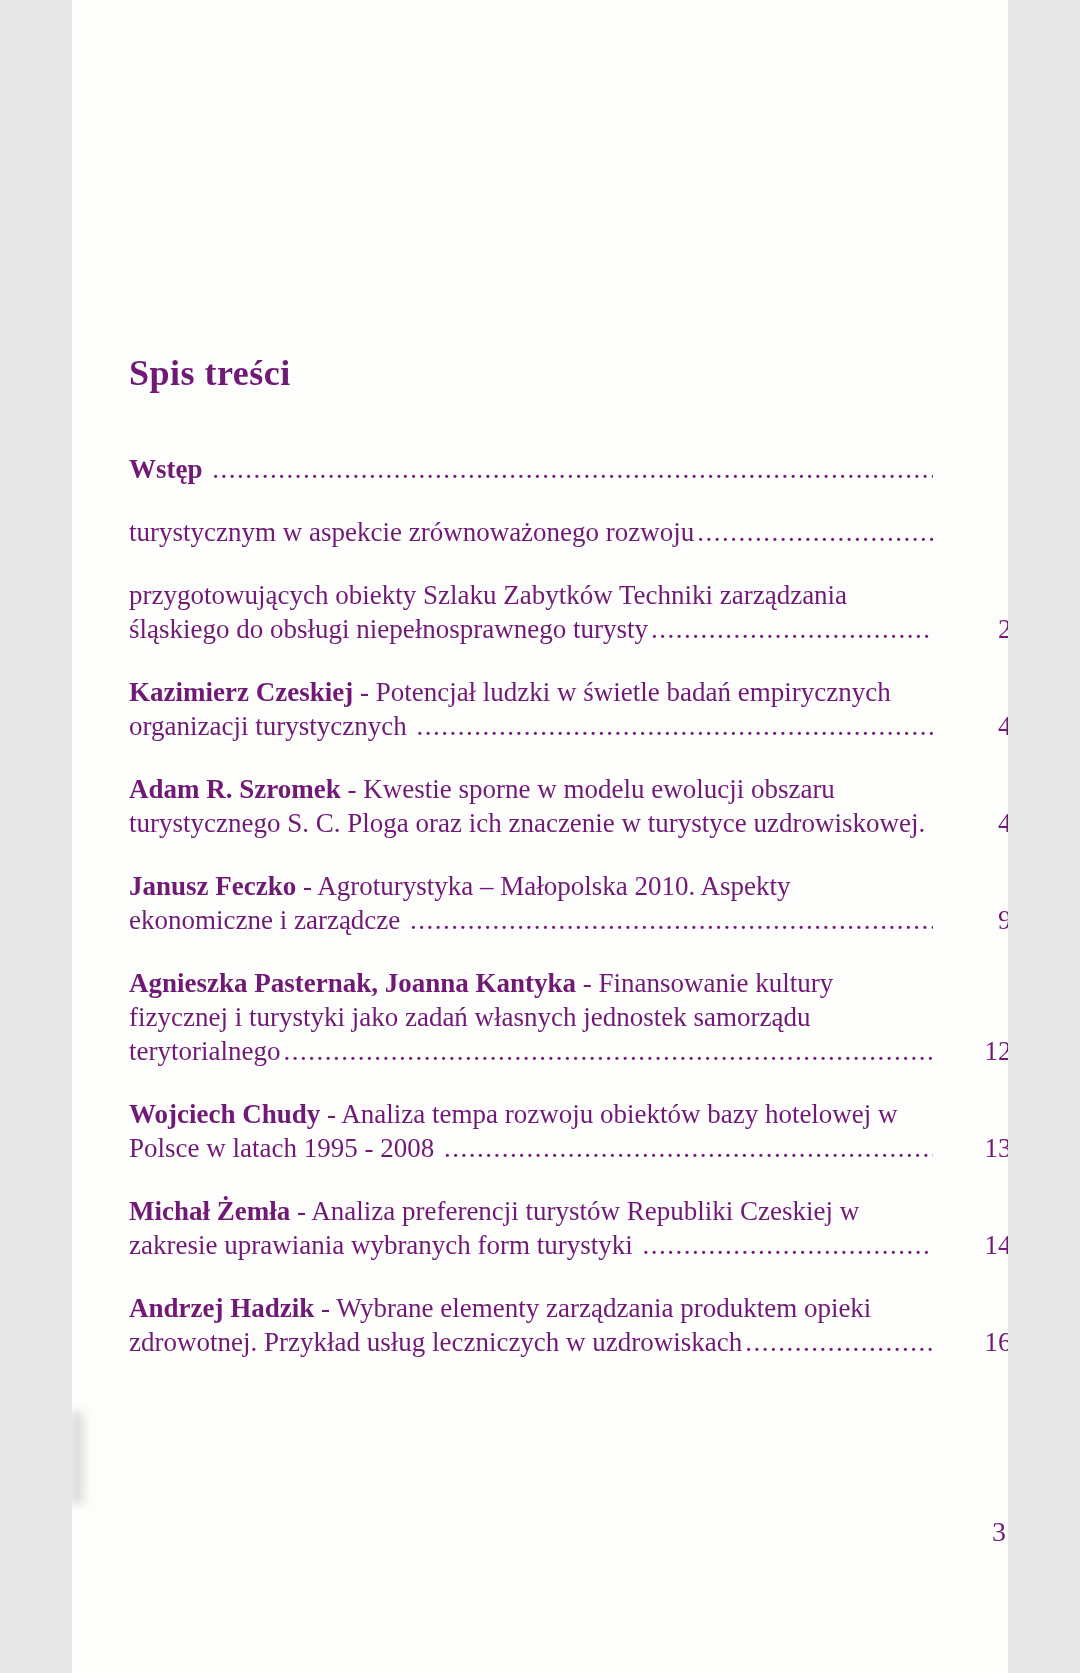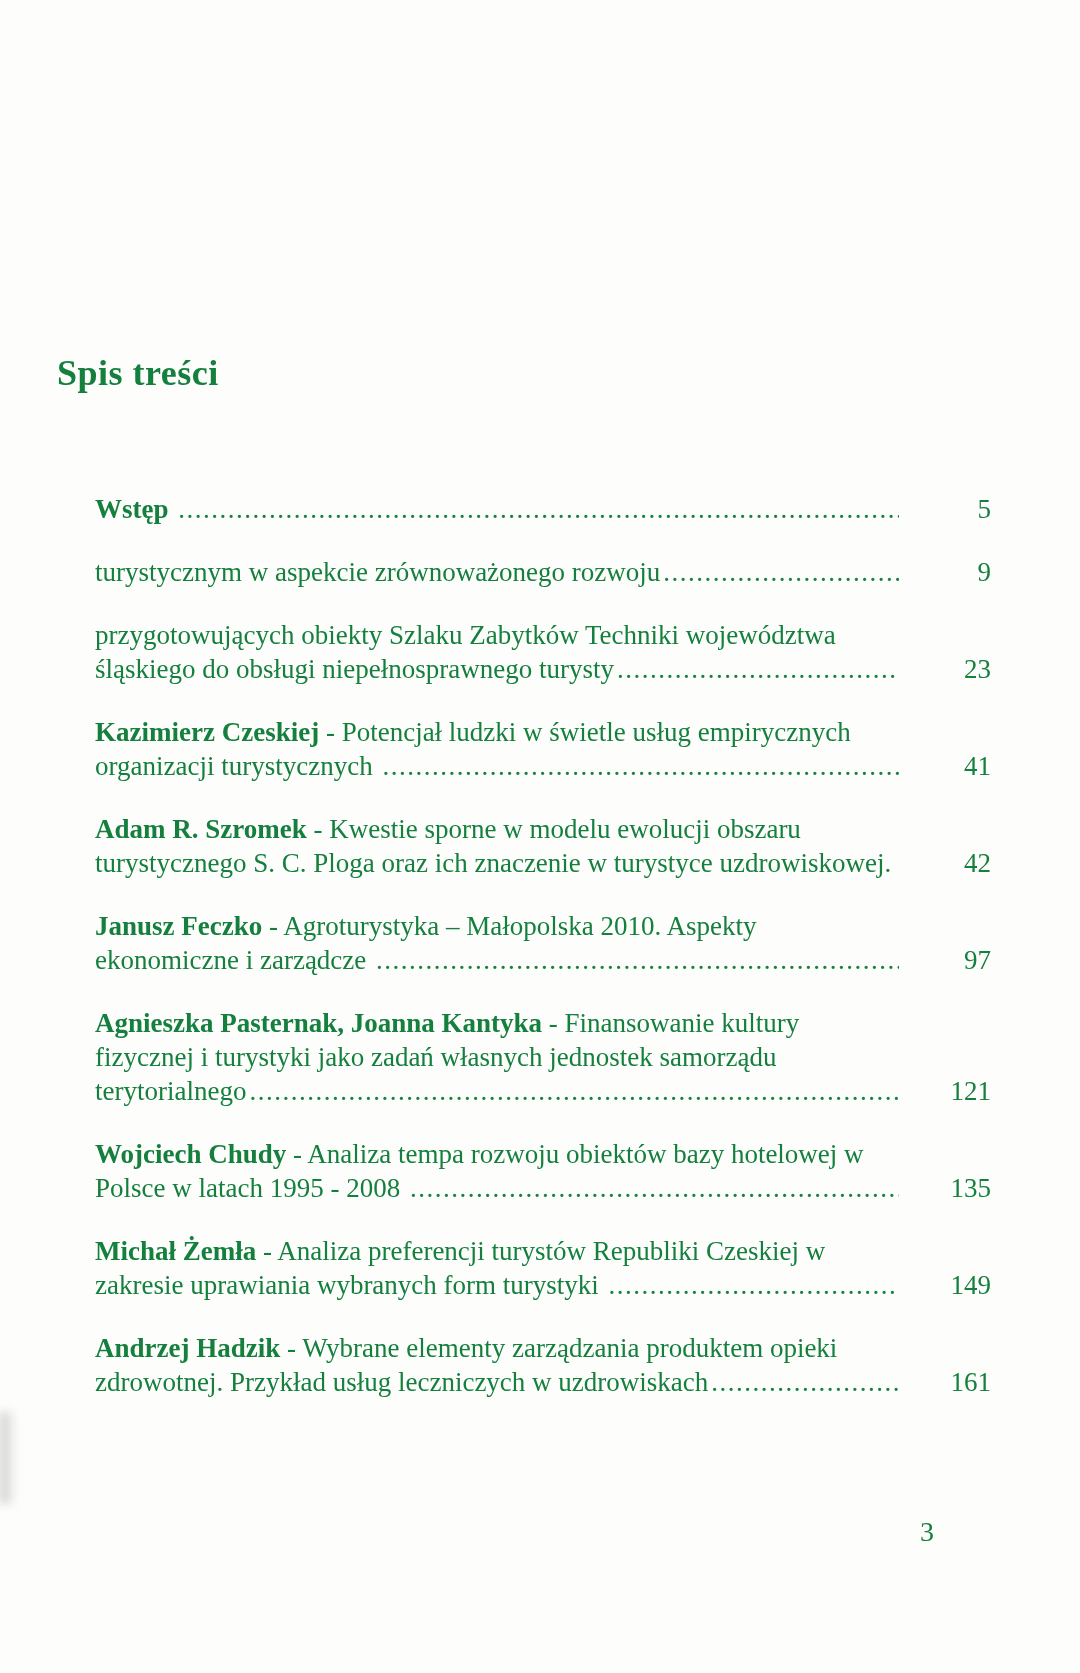--- a/index.html
+++ b/index.html
@@ -2,43 +2,42 @@
 <html><head>
 <meta charset="utf-8">
 <style>
   html, body {
     margin: 0;
     padding: 0;
     background: #e8e8e8;
   }
   .page {
     position: relative;
-    width: 1080px;
+    width: 936px;
     height: 1673px;
     margin: 0 auto;
     background: #fdfdfc;
     overflow: hidden;
-    color: #15803d;
+    color: #701a75;
     font-family: "Liberation Serif", serif;
   }
   .title {
     position: absolute;
     left: 57px;
     top: 352px;
     margin: 0;
     font-size: 36px;
     font-weight: bold;
     letter-spacing: 0.5px;
   }
   .toc {
     position: absolute;
     left: 57px;
-    top: 492px;
+    top: 452px;
     width: 896px;
-    margin-left: 38px;
   }
   .entry {
     margin-bottom: 29px;
     font-size: 27px;
     line-height: 34px;
   }
   .line {
     display: flex;
     align-items: baseline;
     white-space: pre;
@@ -87,25 +86,25 @@
   <h1 class="title">Spis treści</h1>
   <div class="toc" id="toc">
       <div class="entry">
         <div class="line"><span class="bold">Wstęp</span><span class="txt"> </span><span class="leader">............................................................................................................................................................................................................................................................................................................</span><span class="pagenum">5</span></div>
       </div>
       <div class="entry">
         <div class="line"></div>
         <div class="line"><span class="txt">turystycznym w aspekcie zrównoważonego rozwoju</span><span class="leader">............................................................................................................................................................................................................................................................................................................</span><span class="pagenum">9</span></div>
       </div>
       <div class="entry">
-        <div class="line"><span class="txt">przygotowujących obiekty Szlaku Zabytków Techniki województwa</span></div>
+        <div class="line"><span class="txt">przygotowujących obiekty Szlaku Zabytków Techniki zarządzania</span></div>
         <div class="line"><span class="txt">śląskiego do obsługi niepełnosprawnego turysty</span><span class="leader">............................................................................................................................................................................................................................................................................................................</span><span class="pagenum">23</span></div>
       </div>
       <div class="entry">
-        <div class="line"><span class="bold">Kazimierz Czeskiej</span><span class="txt"> - Potencjał ludzki w świetle usług empirycznych</span></div>
+        <div class="line"><span class="bold">Kazimierz Czeskiej</span><span class="txt"> - Potencjał ludzki w świetle badań empirycznych</span></div>
         <div class="line"><span class="txt">organizacji turystycznych </span><span class="leader">............................................................................................................................................................................................................................................................................................................</span><span class="pagenum">41</span></div>
       </div>
       <div class="entry">
         <div class="line"><span class="bold">Adam R. Szromek</span><span class="txt"> - Kwestie sporne w modelu ewolucji obszaru</span></div>
         <div class="line"><span class="txt">turystycznego S. C. Ploga oraz ich znaczenie w turystyce uzdrowiskowej.</span><span class="leader-empty"></span><span class="pagenum">42</span></div>
       </div>
       <div class="entry">
         <div class="line"><span class="bold">Janusz Feczko</span><span class="txt"> - Agroturystyka – Małopolska 2010. Aspekty</span></div>
         <div class="line"><span class="txt">ekonomiczne i zarządcze </span><span class="leader">............................................................................................................................................................................................................................................................................................................</span><span class="pagenum">97</span></div>
       </div>

